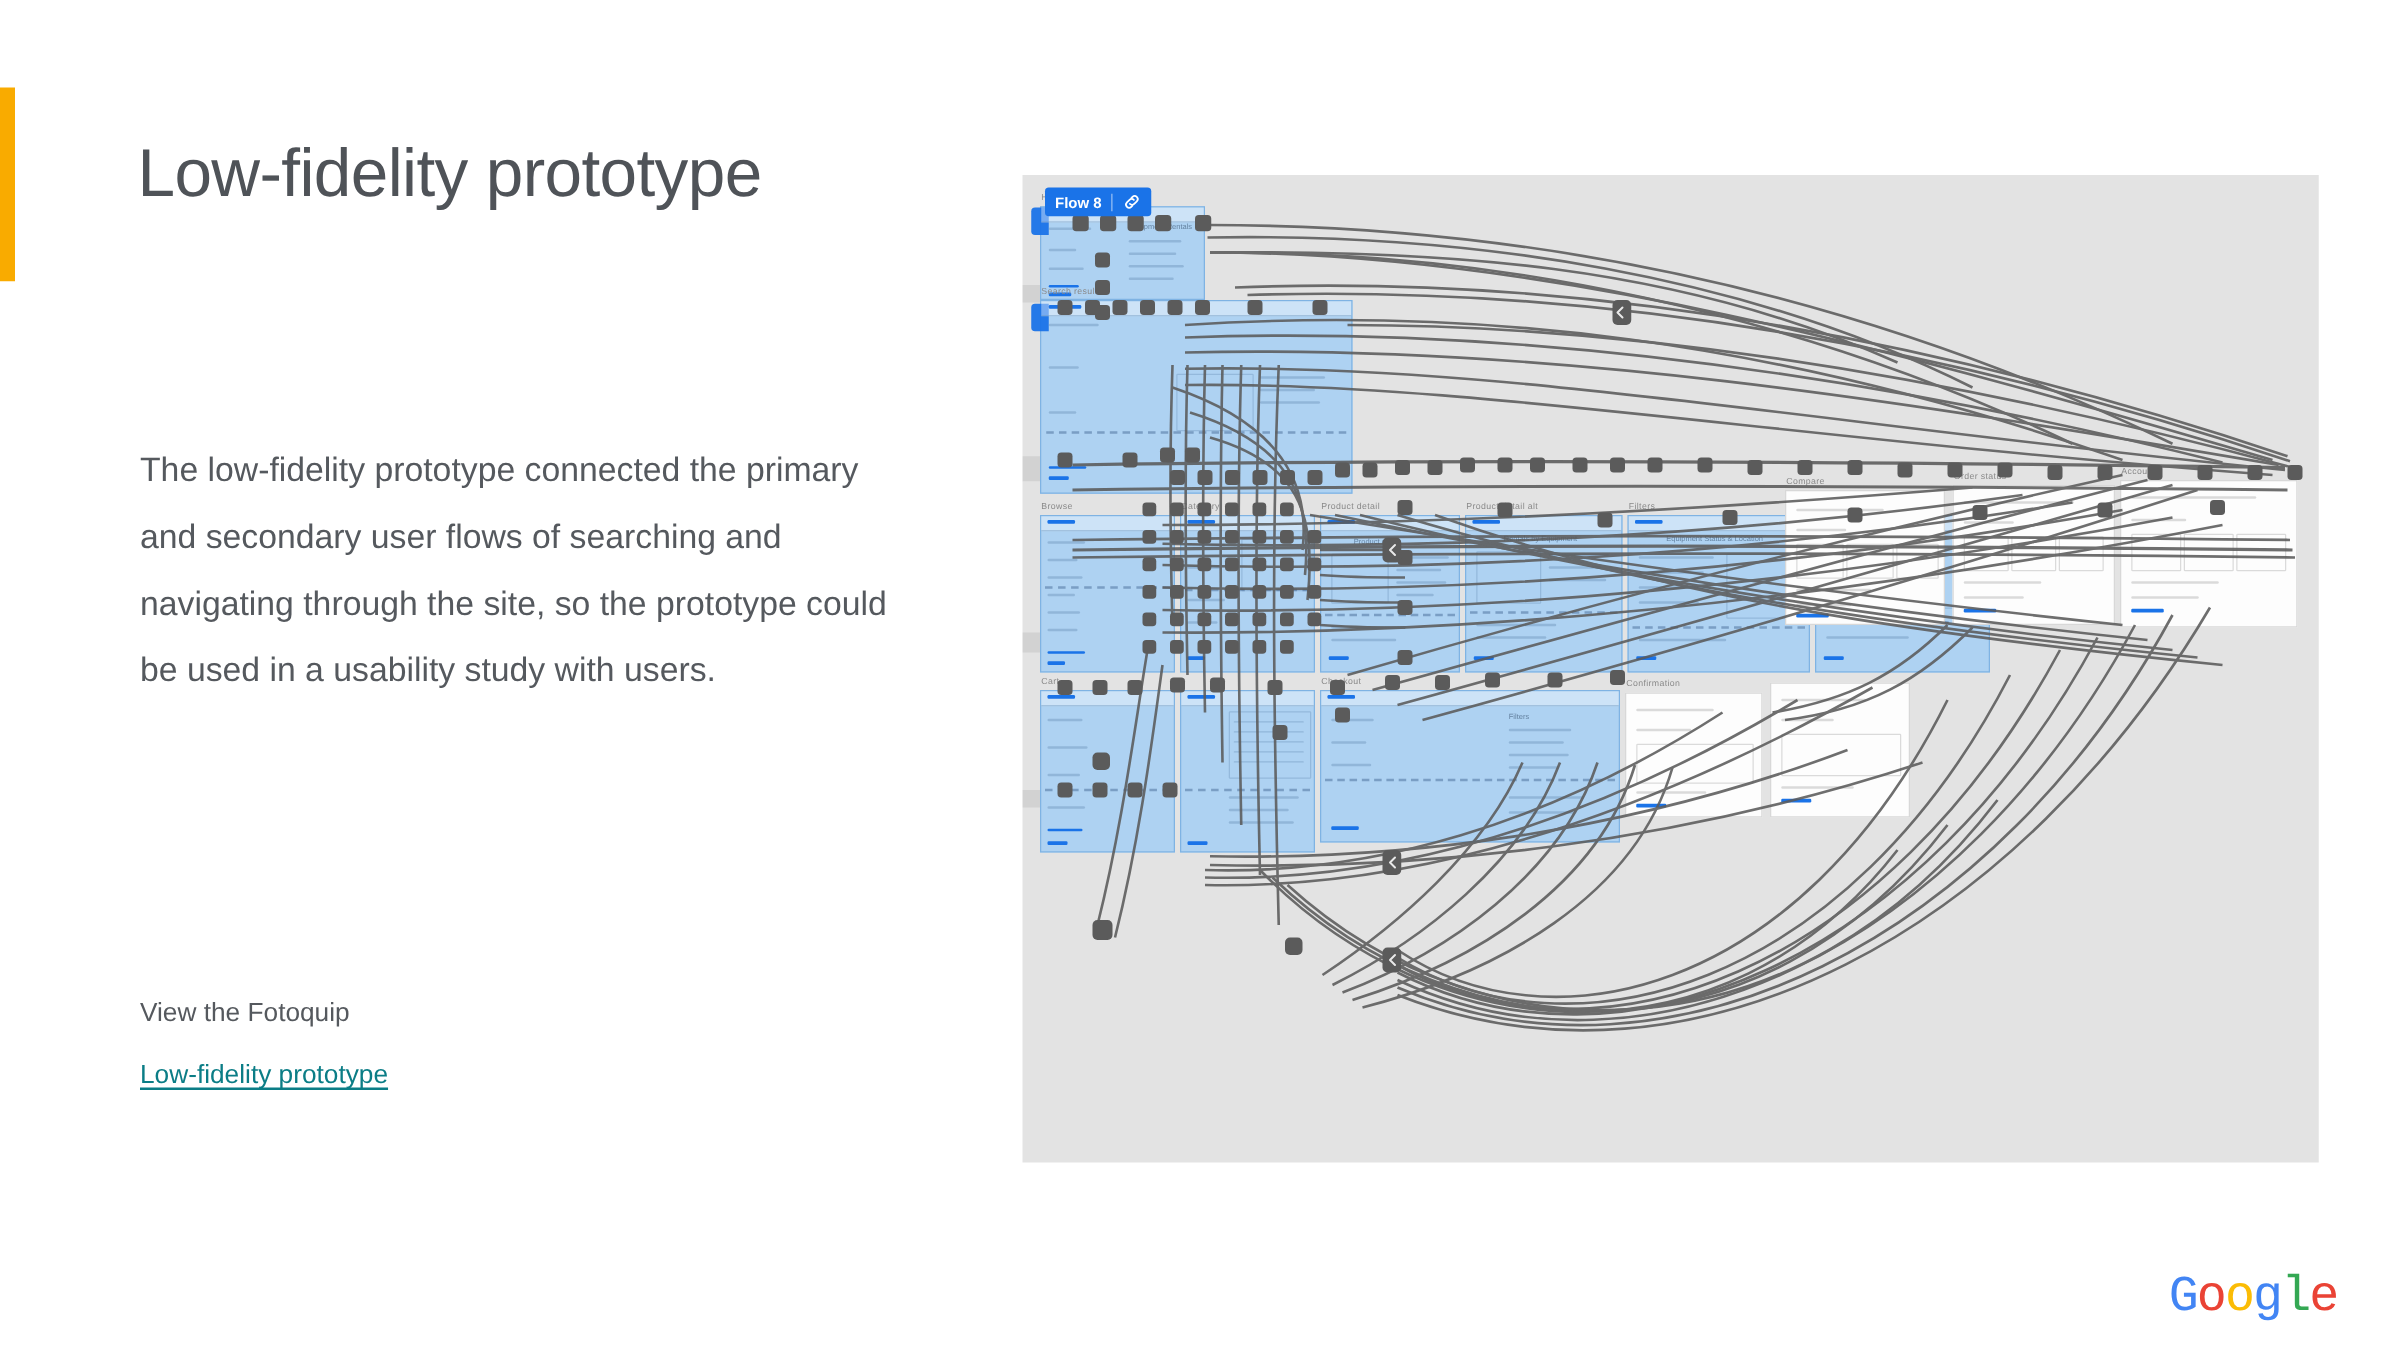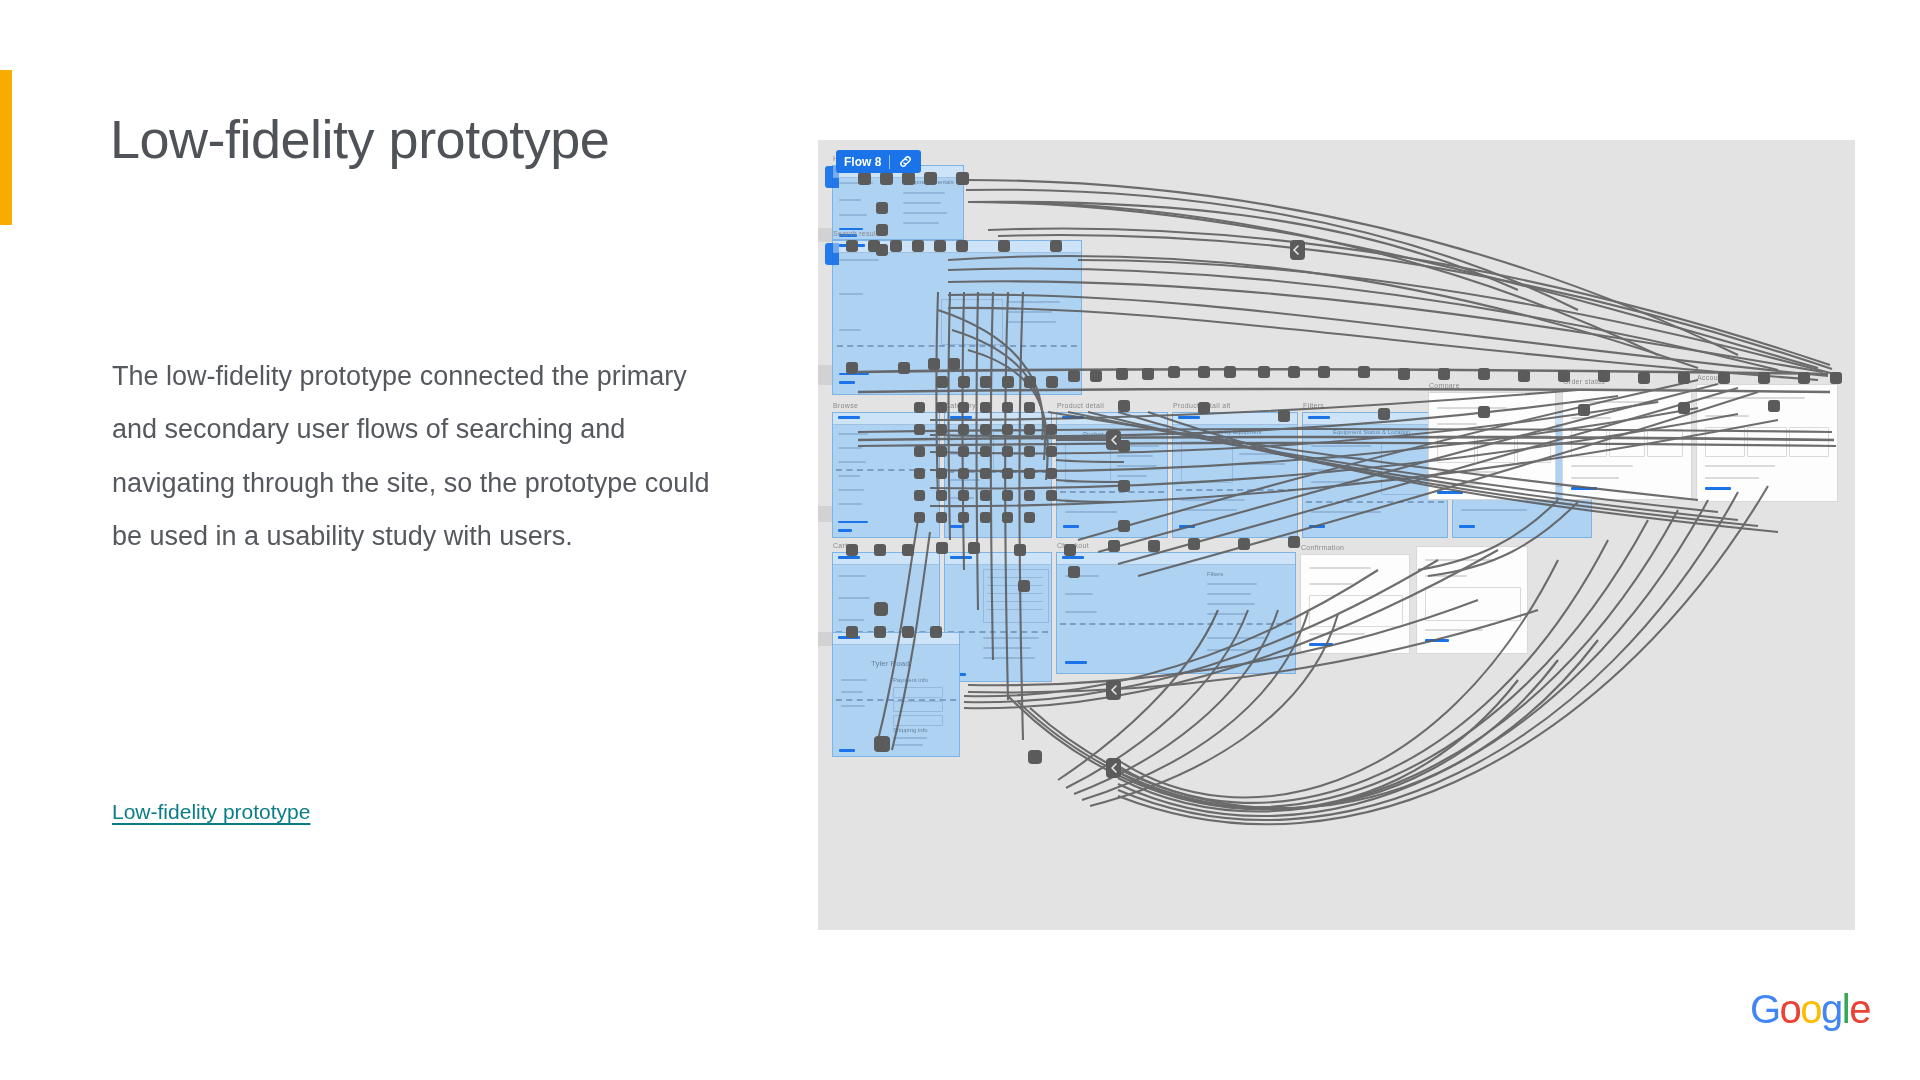--- a/index.html
+++ b/index.html
@@ -189,42 +189,43 @@
   }
   .gray-strip {
     position: absolute;
     background: #d2d2d2;
   }
 
   
   .google-logo {
     position: absolute;
     right: 50px;
-    bottom: 48px;
+    bottom: 19px;
     font-size: 40px;
     letter-spacing: -1.5px;
-    font-family: Liberation Sans, sans-serif;
+    font-family: Liberation Mono, monospace;
     user-select: none;
   }
   .g1 { color: #4285f4; }
   .g2 { color: #ea4335; }
   .g3 { color: #fbbc05; }
   .g4 { color: #4285f4; }
   .g5 { color: #34a853; }
   .g6 { color: #ea4335; }
 </style>
 </head>
 <body>
 
 <div class="accent-bar"></div>
 
 <div class="left-col">
   <h1 class="page-title">Low-fidelity prototype</h1>
   <p class="body-copy">The low-fidelity prototype connected the primary and secondary user flows of searching and navigating through the site, so the prototype could be used in a usability study with users.</p>
   <div class="cta-block">
+    <div class="cta-lead">View the Fotoquip</div>
     <a class="cta-link">Low-fidelity prototype</a>
   </div>
 </div>
 
 <div class="canvas">
 
   <div class="flow-badge">
     <span>Flow 8</span>
     <span class="sep"></span>
     <span class="link-icon">
@@ -459,38 +460,20 @@
 
     <div class="frame white" style="left:598px;top:406px;width:112px;height:108px;">
       <div class="frame-label"></div>
       <div class="wf w" style="left:8px;top:12px;width:68px;"></div>
       <div class="wf w" style="left:8px;top:28px;width:42px;"></div>
       <div class="wf-box w" style="left:8px;top:40px;width:94px;height:32px;"></div>
       <div class="wf w" style="left:8px;top:82px;width:58px;"></div>
       <div class="wf-accent" style="left:8px;top:92px;width:24px;height:3px;"></div>
     </div>
 
-    <div class="frame" style="left:14px;top:492px;width:128px;height:125px;">
-      <div class="frame-label"></div>
-      <div class="wf-nav"></div>
-      <div class="wf" style="left:5px;top:3px;width:22px;height:3px;background:#1a73e8;"></div>
-      <div class="wf-title" style="left:38px;top:26px;font-size:8px;">Tyler Road</div>
-      <div class="wf" style="left:8px;top:46px;width:26px;"></div>
-      <div class="wf" style="left:8px;top:58px;width:22px;"></div>
-      <div class="wf" style="left:8px;top:72px;width:24px;"></div>
-      <div class="wf-title" style="left:60px;top:44px;font-size:6px;">Payment info</div>
-      <div class="wf-box" style="left:60px;top:54px;width:48px;height:9px;"></div>
-      <div class="wf-box" style="left:60px;top:68px;width:48px;height:9px;"></div>
-      <div class="wf-box" style="left:60px;top:82px;width:48px;height:9px;"></div>
-      <div class="wf-dash" style="left:3px;top:66px;width:120px;"></div>
-      <div class="wf-title" style="left:60px;top:94px;font-size:6px;">Shipping info</div>
-      <div class="wf" style="left:60px;top:104px;width:34px;"></div>
-      <div class="wf" style="left:60px;top:111px;width:30px;"></div>
-      <div class="wf-accent" style="left:6px;top:116px;width:16px;height:3px;"></div>
-    </div>
 
   </div>
 
   <svg class="noodles" viewBox="0 0 1037 790" preserveAspectRatio="none" aria-hidden="true">
     <g fill="none" stroke="#5b5b5b" stroke-width="2.1" opacity="0.88">
 
       <path d="M150 62 C 330 60, 520 70, 700 150"></path>
       <path d="M150 62 C 380 60, 620 110, 840 215"></path>
       <path d="M150 62 C 420 62, 700 140, 1000 228"></path>
       <path d="M148 50 C 360 46, 580 80, 760 170"></path>

